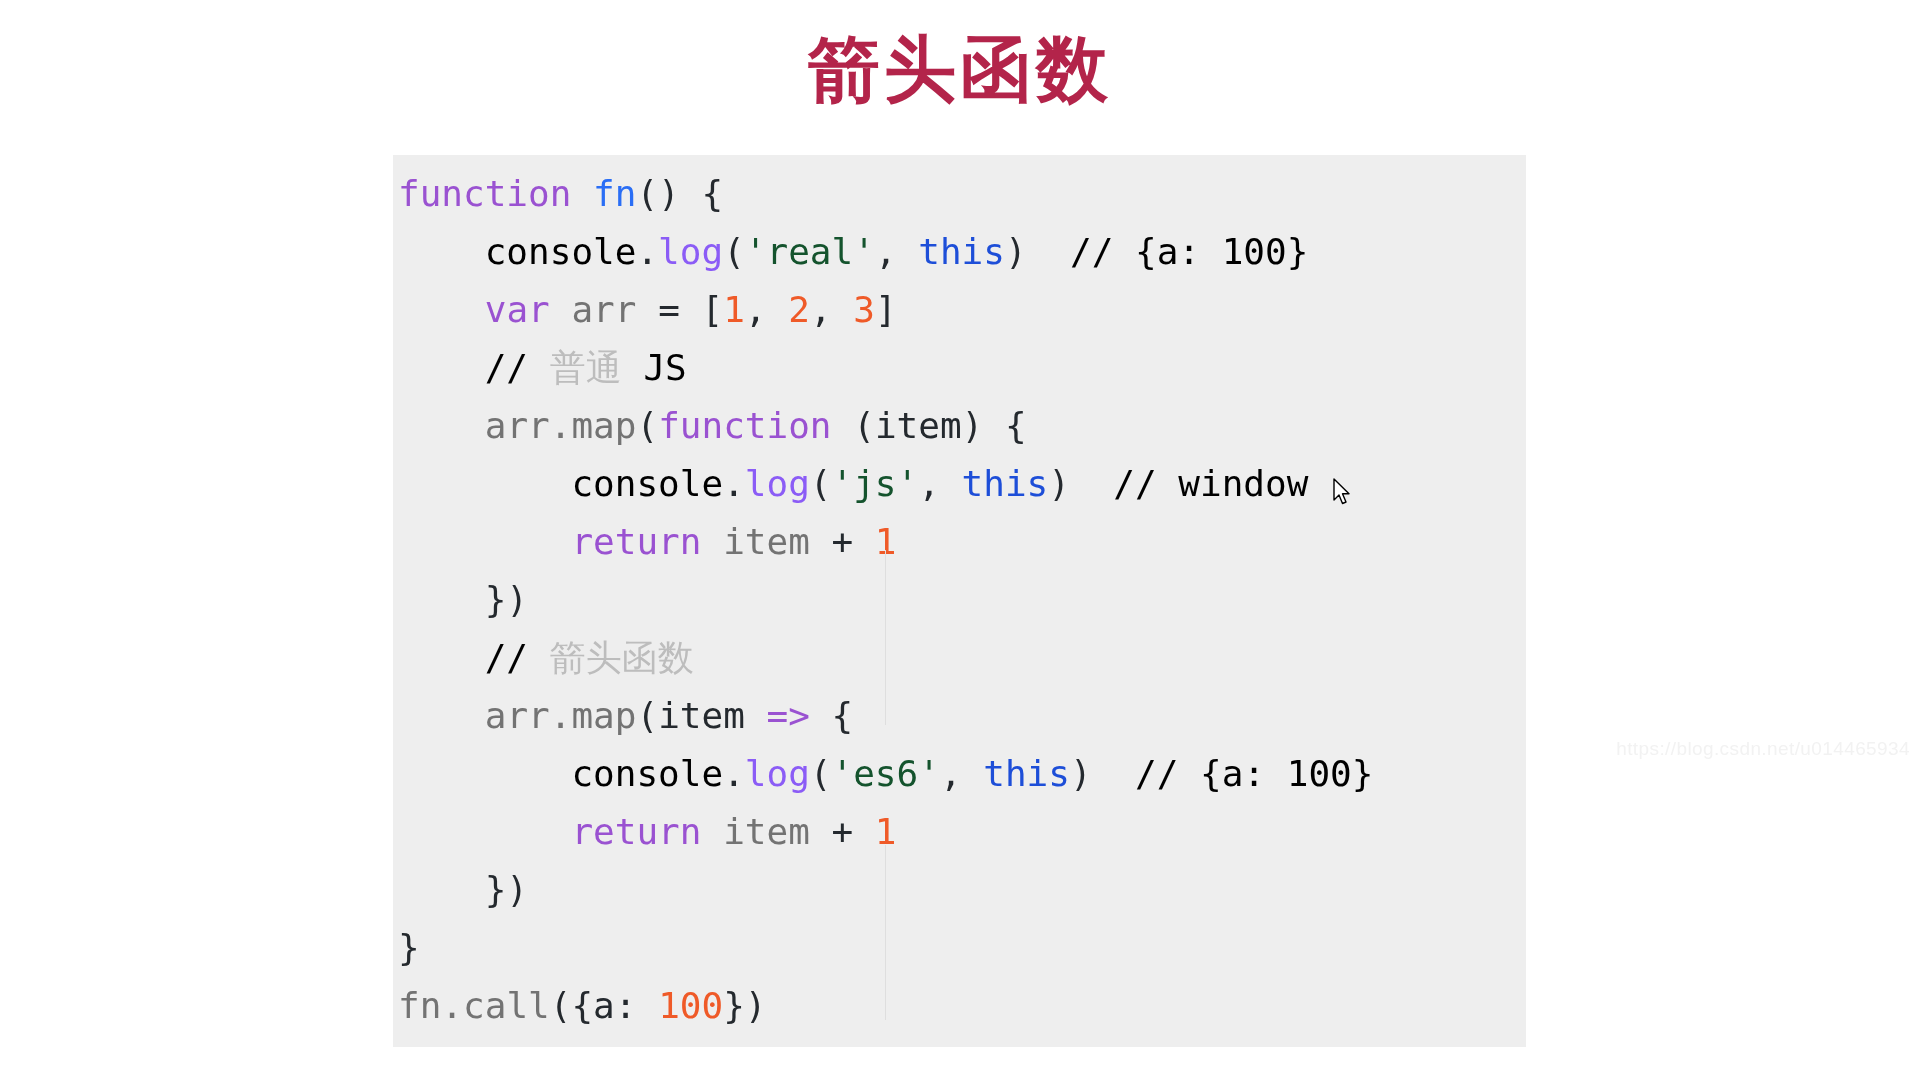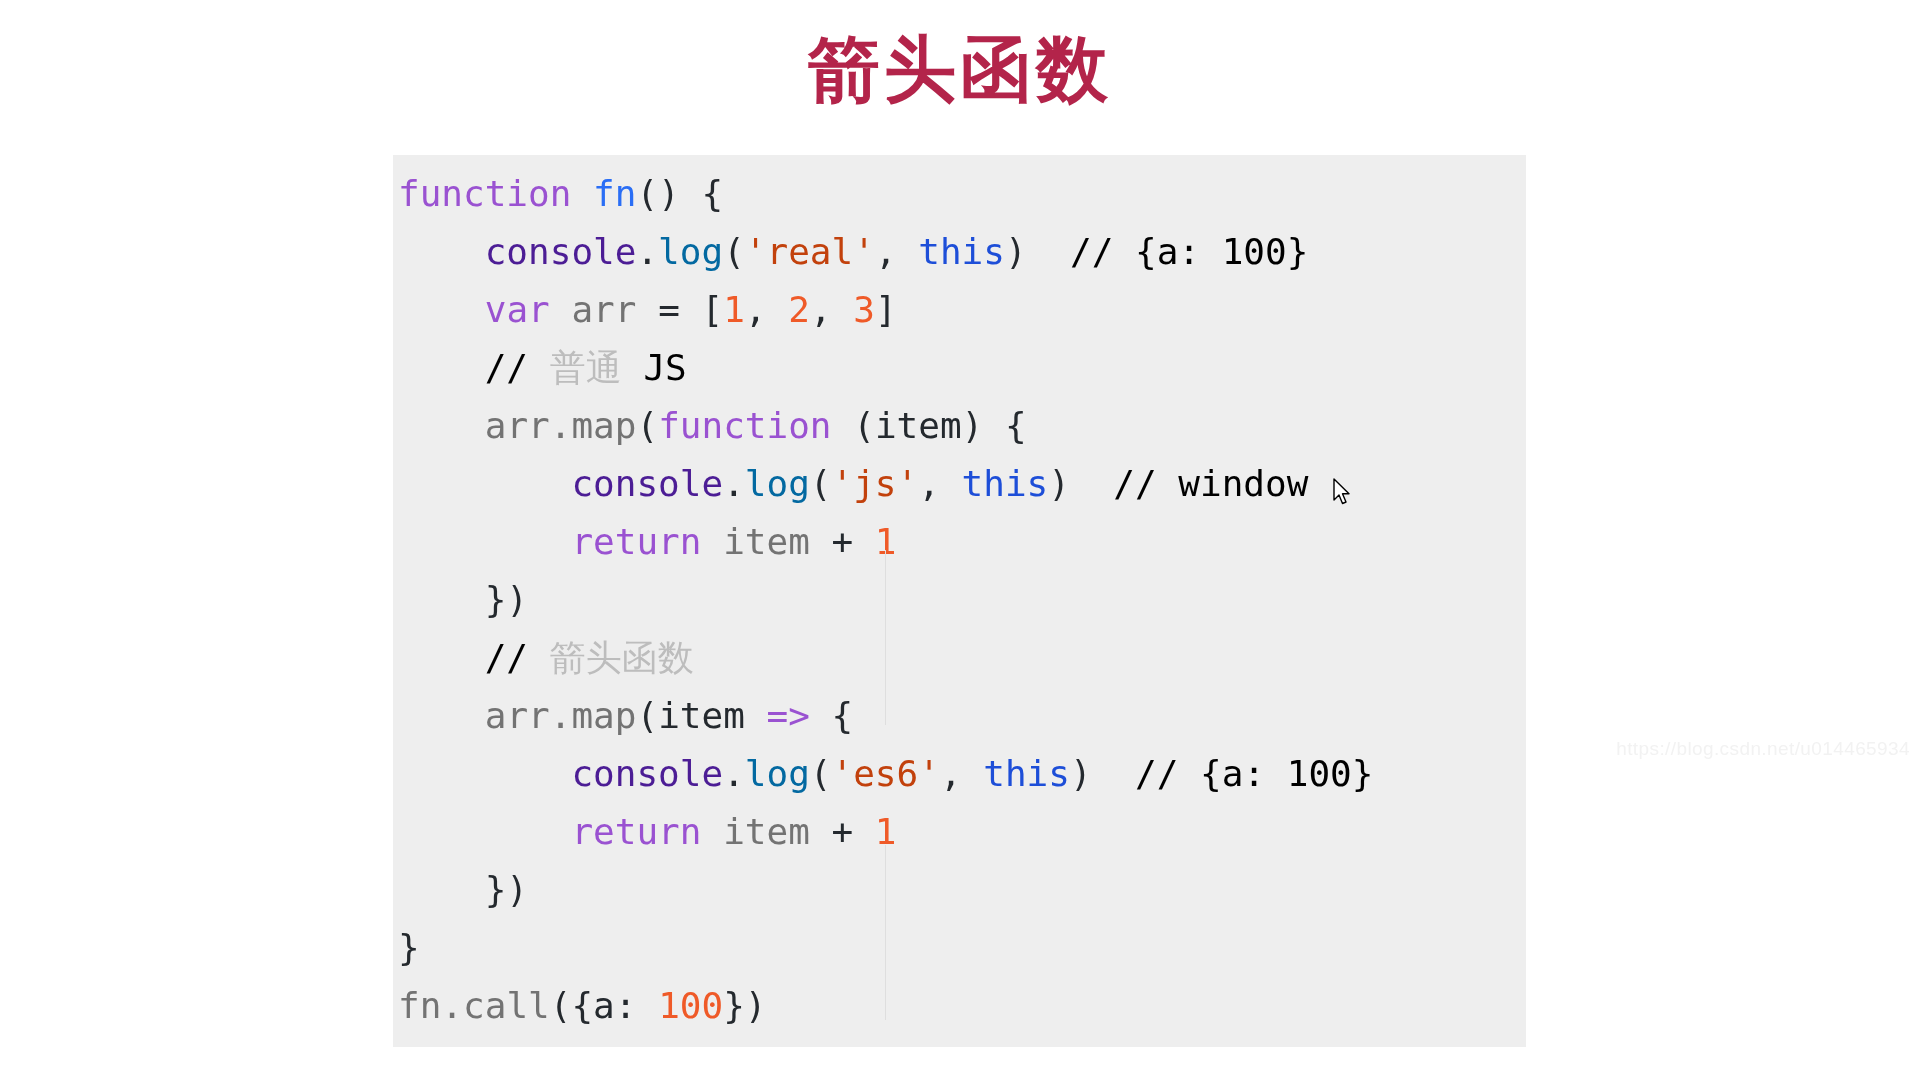--- a/index.html
+++ b/index.html
@@ -62,24 +62,24 @@
     top: 0;
     width: 1px;
     background: #dedede;
   }
   .guide-a { left: 492px; top: 395px; height: 175px; }
   .guide-b { left: 492px; top: 690px; height: 175px; }
 
   
   .t-kw      { color: #9a52d1; }       
   .t-fnname  { color: #2a6ef5; }       
-  .t-method  { color: #0369a1; }       
-  .t-obj     { color: #4c1d95; }       
+  .t-method  { color: #8b5cf6; }       
+  .t-obj     { color: #000000; }       
   .t-ident   { color: #737373; }       
-  .t-str     { color: #c2410c; }       
+  .t-str     { color: #14532d; }       
   .t-this    { color: #1d4ed8; }       
   .t-num     { color: #ef5a28; }       
   .t-punc    { color: #24292e; }
   .t-comment { color: #000000; }
   .t-comment-cn { color: #bdbdbd; font-family: Liberation Sans, sans-serif; }
 
   .cursor {
     position: absolute;
     left: 1333px;
     top: 478px;

